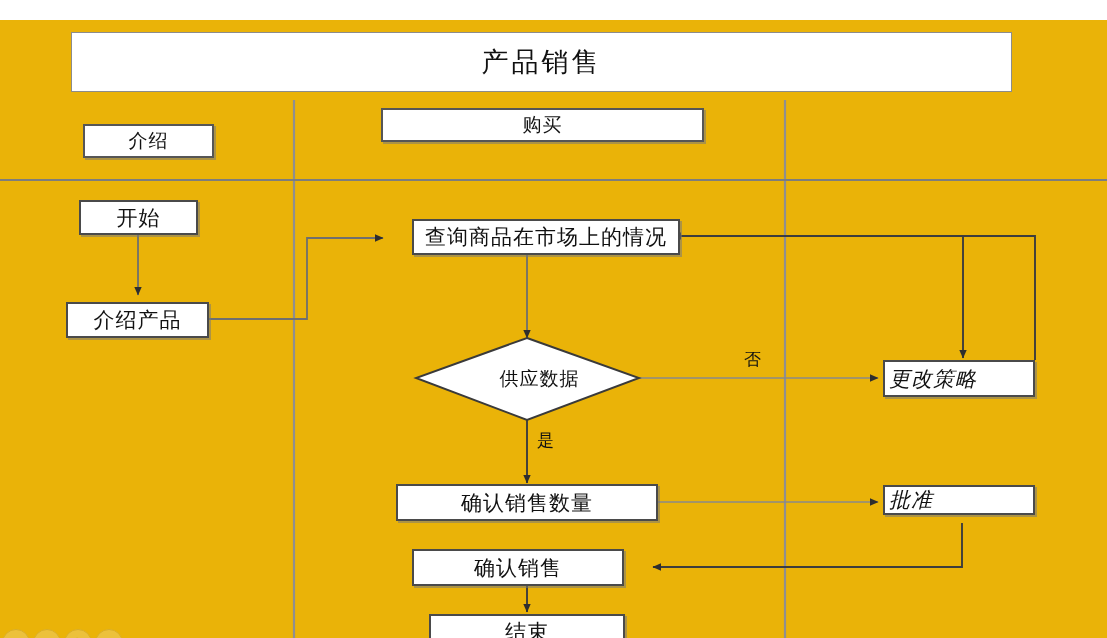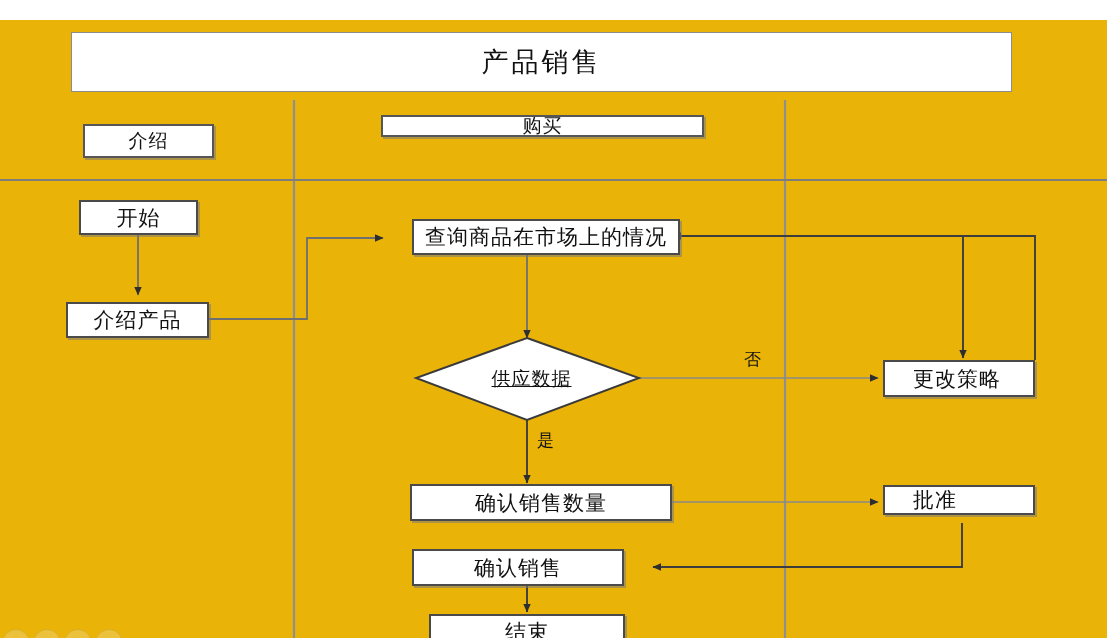--- a/index.html
+++ b/index.html
@@ -48,41 +48,41 @@
   .node.title-banner {
     font-size: 27px;
     border: 1px solid #8c8c8c;
     box-shadow: none;
     letter-spacing: 3px;
     align-items: center;
     justify-content: center;
   }
   .node.align-left {
     justify-content: flex-start;
-    padding-left: 28px;
+    padding-left: 4px;
+    font-style: italic;
   }
   
   .diamond-wrap {
     position: absolute;
     z-index: 3;
   }
   .diamond-label {
     position: absolute;
-    left: 4px;
+    left: 12px;
     top: 0;
     width: 100%;
     height: 100%;
     display: flex;
     align-items: center;
     justify-content: center;
     font-size: 19px;
     color: #111111;
     letter-spacing: 1px;
     pointer-events: none;
-    text-decoration: underline;
   }
   
   .edge-label {
     position: absolute;
     font-size: 17px;
     color: #111111;
     z-index: 4;
     background: transparent;
   }
   
@@ -172,34 +172,34 @@
 
     <g>
       <polygon points="527,318 639,358 527,400 416,358" fill="#ffffff" stroke="#3a3a3a" stroke-width="1.9"></polygon>
     </g>
   </svg>
 
   <div class="node title-banner" style="left:71px; top:12px; width:941px; height:60px;">产品销售</div>
 
   <div class="node lane-title" style="left:83px; top:104px; width:131px; height:34px;">介绍</div>
 
-  <div class="node lane-title" style="left:381px; top:95px; width:323px; height:22px;">购买</div>
+  <div class="node lane-title" style="left:381px; top:88px; width:323px; height:34px;">购买</div>
 
 
   <div class="node" style="left:79px; top:180px; width:119px; height:35px;">开始</div>
 
   <div class="node" style="left:66px; top:282px; width:143px; height:36px;">介绍产品</div>
 
   <div class="node" style="left:412px; top:199px; width:268px; height:36px;">查询商品在市场上的情况</div>
 
   <div class="diamond-wrap" style="left:416px; top:318px; width:223px; height:82px;">
     <div class="diamond-label">供应数据</div>
   </div>
 
-  <div class="node" style="left:410px; top:464px; width:262px; height:37px;">确认销售数量</div>
+  <div class="node" style="left:396px; top:464px; width:262px; height:37px;">确认销售数量</div>
 
   <div class="node" style="left:412px; top:529px; width:212px; height:37px;">确认销售</div>
 
   <div class="node" style="left:429px; top:594px; width:196px; height:36px;">结束</div>
 
   <div class="node align-left" style="left:883px; top:340px; width:152px; height:37px;">更改策略</div>
 
   <div class="node align-left" style="left:883px; top:465px; width:152px; height:30px;">批准</div>
 
   <div class="edge-label" style="left:744px; top:328px;">否</div>

